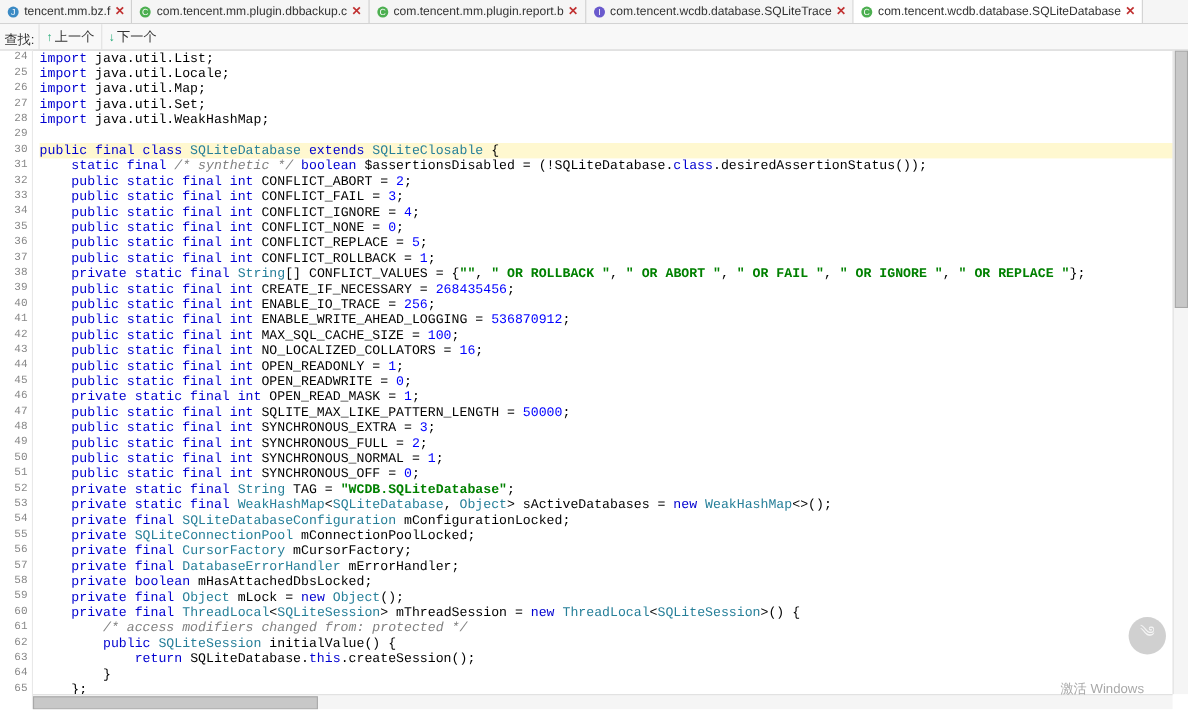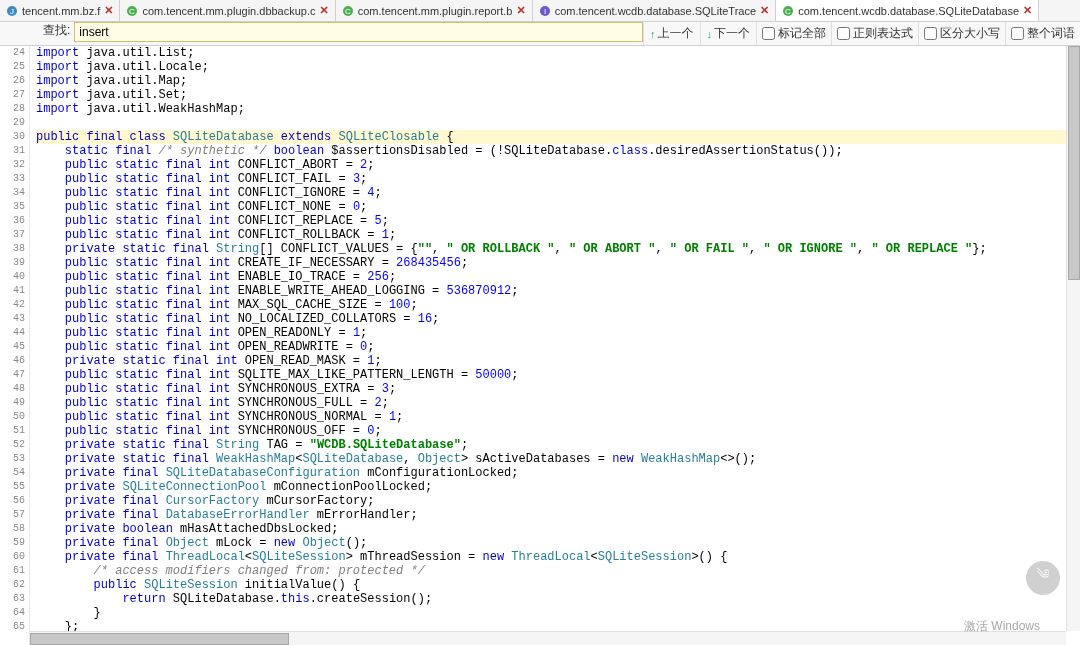--- a/index.html
+++ b/index.html
@@ -32,23 +32,22 @@
   .tab.active { background: #fff; }
   .tab .ticon { width: 12px; height: 12px; display:inline-flex; align-items:center; justify-content:center; }
   .tab .close { color: #c03030; font-weight: bold; font-size: 11px; cursor: pointer; }
   .ticon svg { width:12px; height:12px; }
 
   .searchbar {
     display: flex;
     height: 24px;
     border-bottom: 1px solid #d0d0d0;
     background: #f8f8f8;
-    align-items: flex-start;
-    font-size: 12px;
-    padding-left: 39px;
+    align-items: flex-end;
+    font-size: 12px;
   }
   .searchbar .lbl { padding: 0 4px; color: #333; }
   .searchbar input[type=text] {
     flex: 1;
     height: 20px;
     border: 1px solid #cfc070;
     background: #fffde5;
     padding: 0 4px;
     font-size: 12px;
     font-family: inherit;
@@ -175,46 +174,27 @@
           <text x="6" y="9" text-anchor="middle" fill="#fff" font-size="8" font-family="sans-serif">C</text>
         </svg>
       </span>
       <span>com.tencent.wcdb.database.SQLiteDatabase</span> 
       <span class="close">✕</span>
     </div>
   </div>
 
 <div class="searchbar">
   <span class="lbl">查找:</span>
-  <input type="text" value="insert" style="">
   <div class="navbtn">
       <span class="arrow">↑</span>
       <span>上一个</span>
     </div>
   <div class="navbtn">
       <span class="arrow">↓</span>
       <span>下一个</span>
-    </div>
-  <div id="checks" style="display:flex;height:100%">
-      <label class="chk">
-        <input type="checkbox" style="">
-        <span>标记全部</span>
-      </label>
-      <label class="chk">
-        <input type="checkbox" style="">
-        <span>正则表达式</span>
-      </label>
-      <label class="chk">
-        <input type="checkbox" style="">
-        <span>区分大小写</span>
-      </label>
-      <label class="chk">
-        <input type="checkbox" style="">
-        <span>整个词语</span>
-      </label>
     </div>
 </div>
 
 <div class="editor">
   <div class="gutter" id="gutter">
       <div>24</div>
       <div>25</div>
       <div>26</div>
       <div>27</div>
       <div>28</div>

